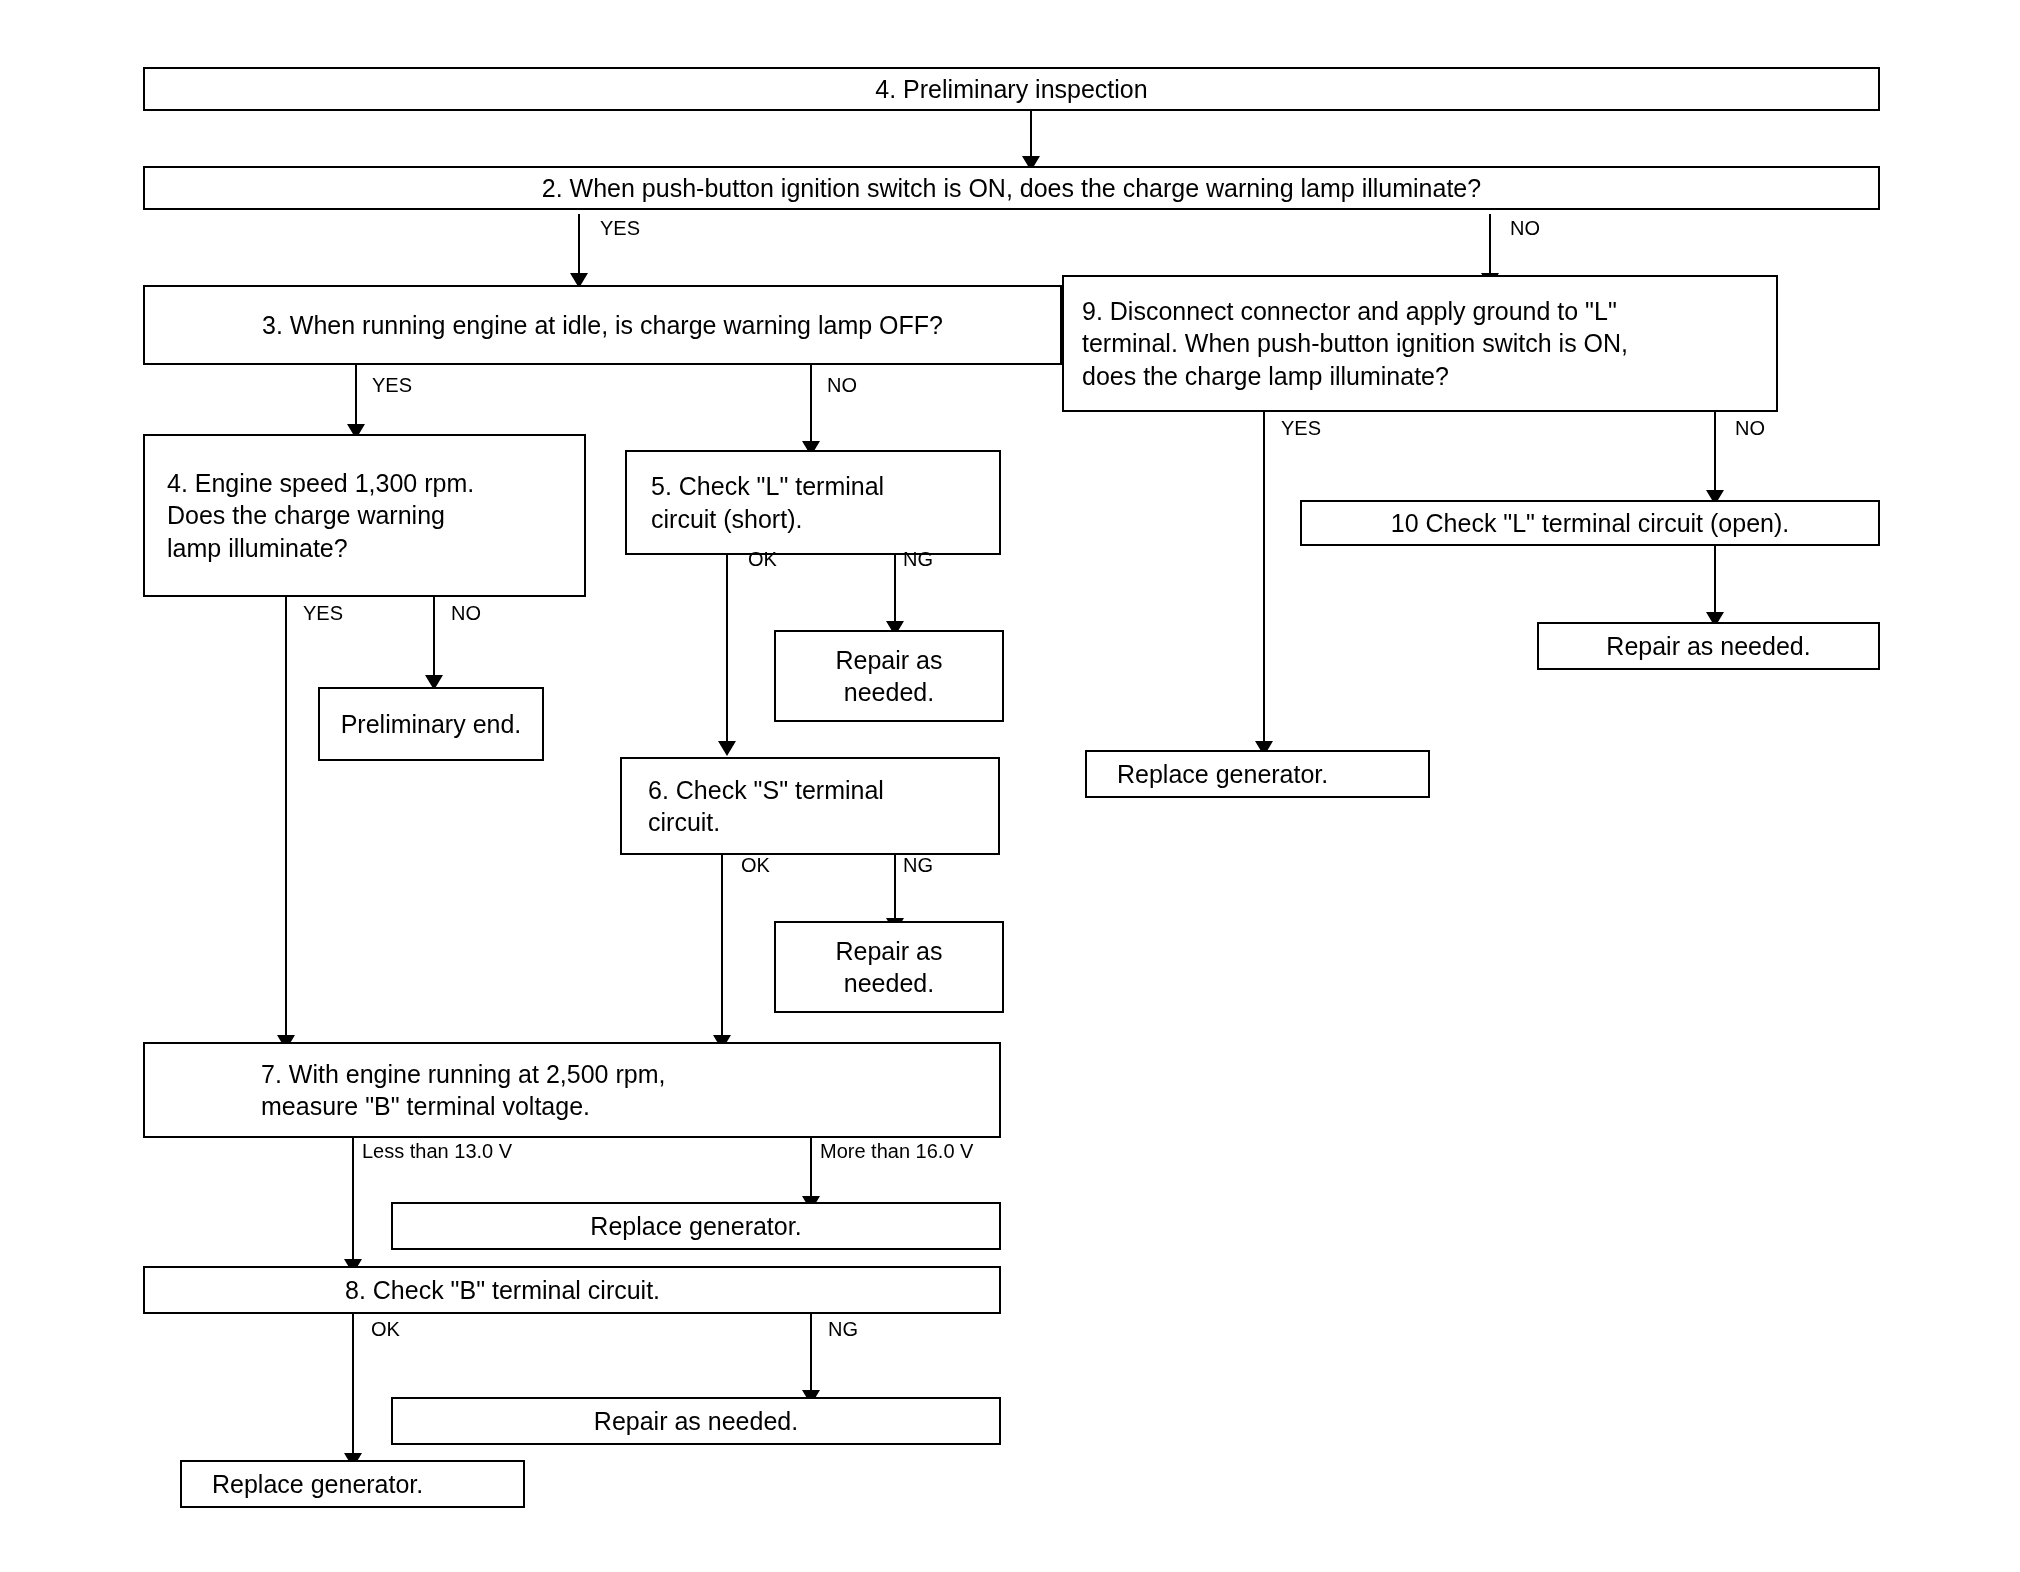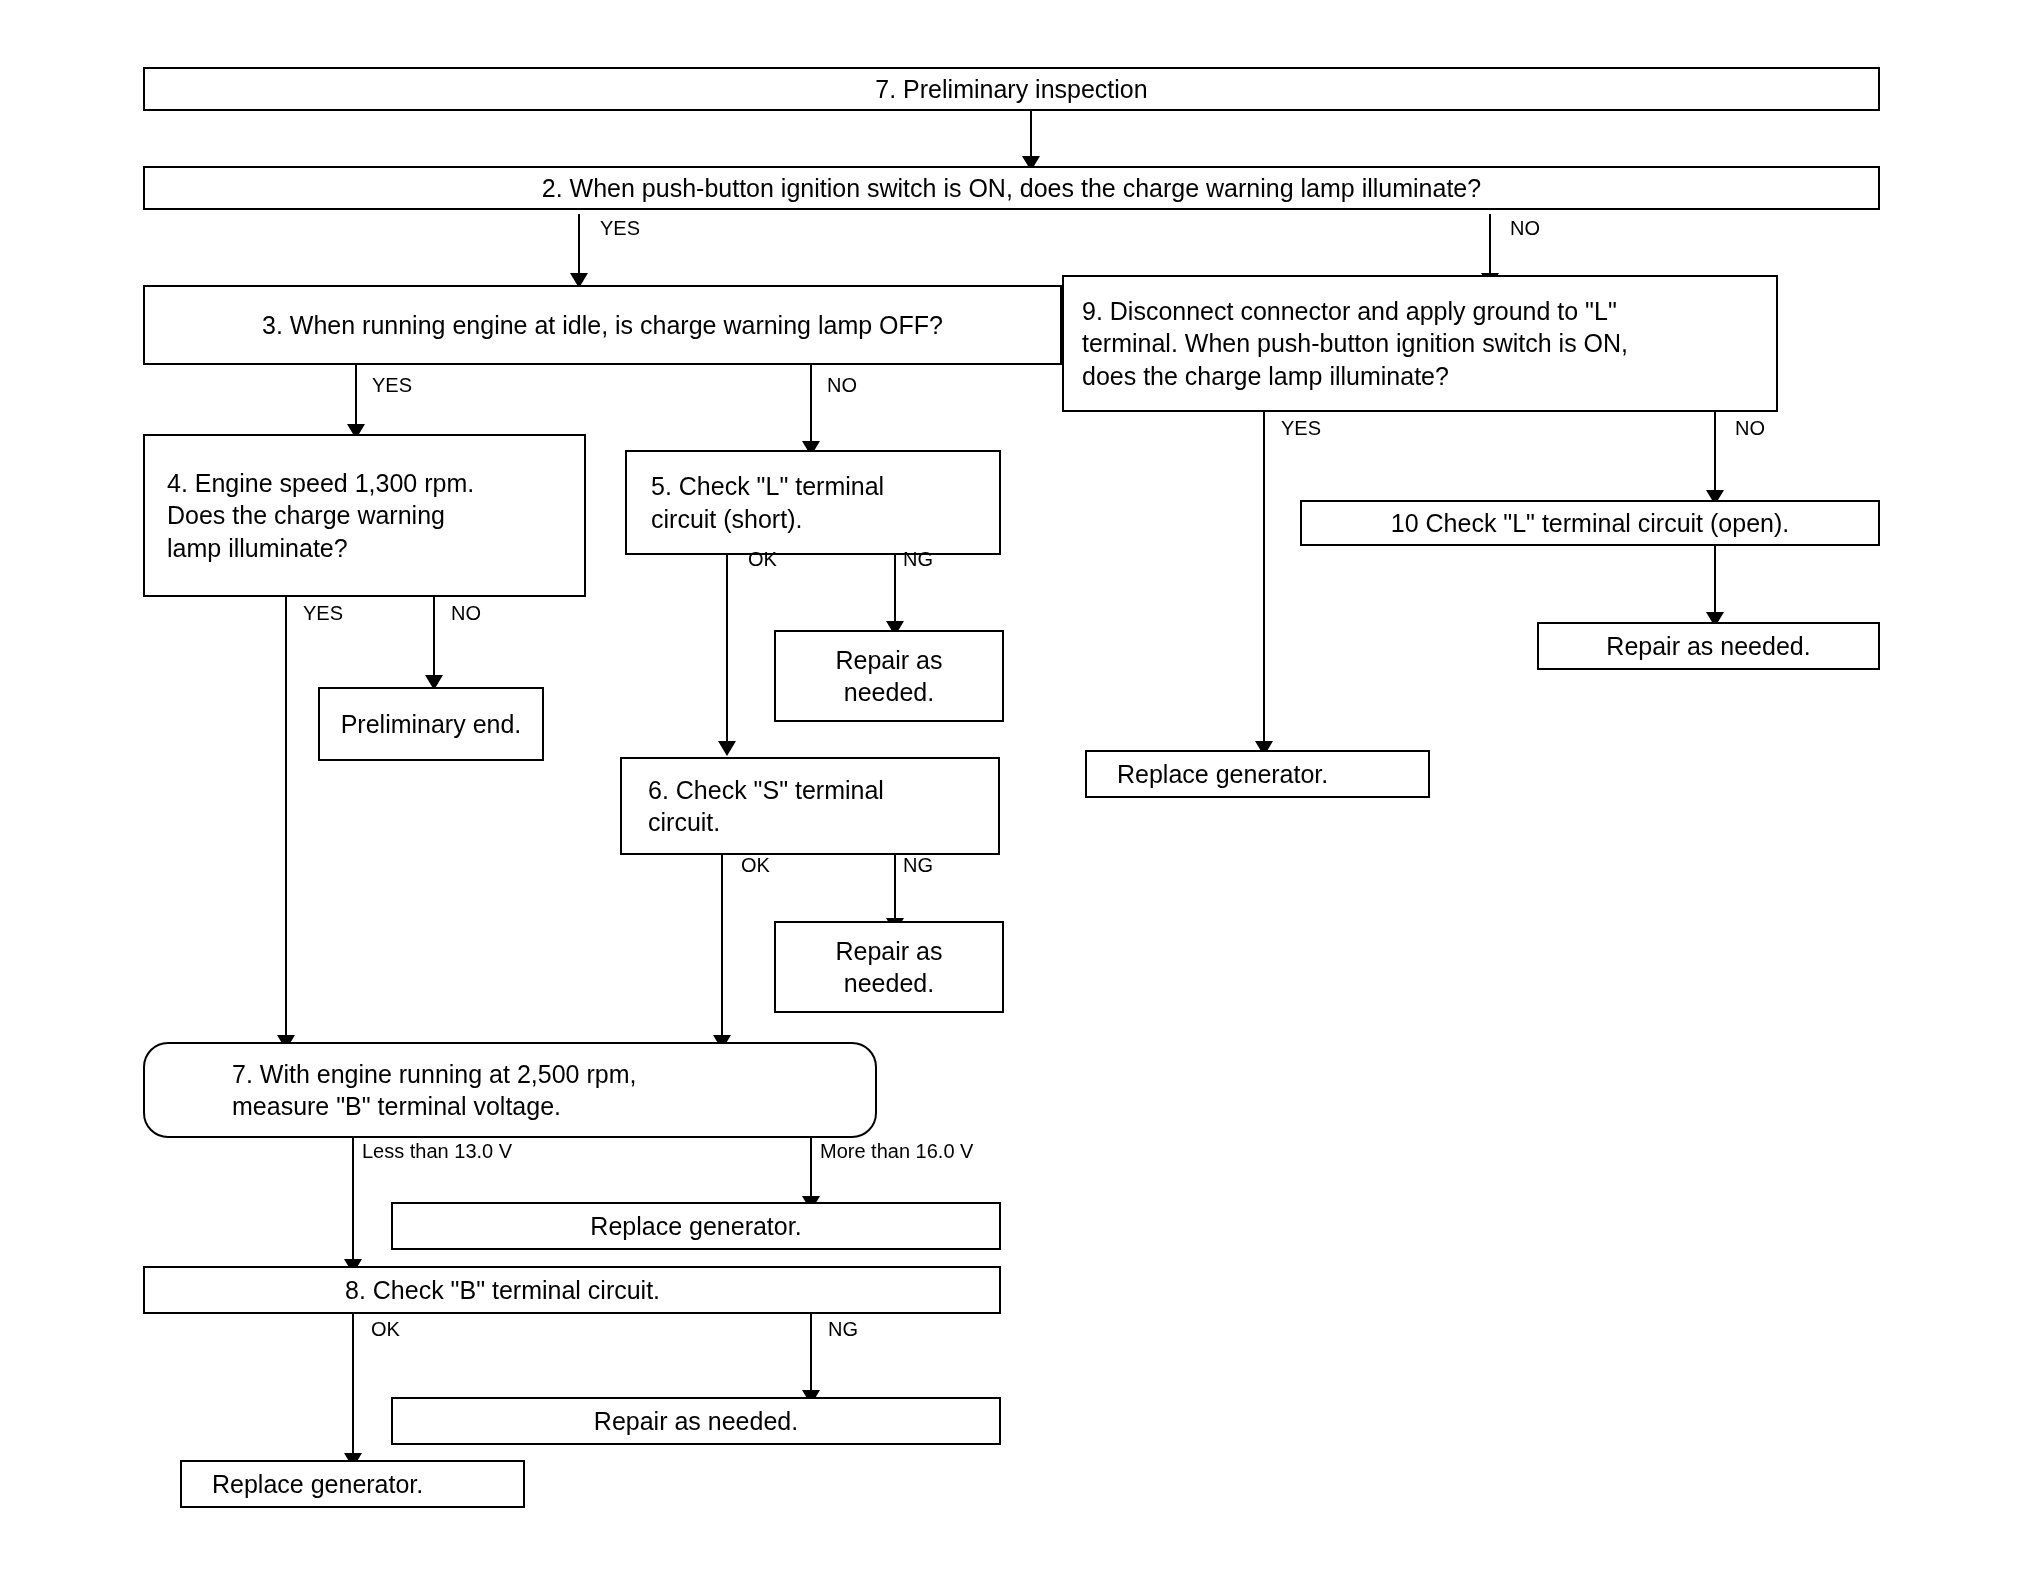--- a/index.html
+++ b/index.html
@@ -60,21 +60,21 @@
     border-right: 9px solid transparent;
     border-top: 15px solid #000000;
   }
 </style>
 </head>
 <body>
 
 <div id="canvas">
 
   <div class="box center" style="left:143px; top:67px; width:1737px; height:44px;">
-    <span class="txt">7. Preliminary inspection</span>
+    <span class="txt">4. Preliminary inspection</span>
   </div>
 
   <div class="vline" style="left:1030px; top:111px; height:52px;"></div>
   <div class="arrow" style="left:1022px; top:156px;"></div>
 
   <div class="box center" style="left:143px; top:166px; width:1737px; height:44px;">
     <span class="txt">2. When push-button ignition switch is ON, does the charge warning lamp illuminate?</span>
   </div>
 
   <div class="vline" style="left:578px; top:214px; height:66px;"></div>
@@ -173,21 +173,21 @@
 
   <div class="vline" style="left:894px; top:855px; height:70px;"></div>
   <div class="arrow" style="left:886px; top:918px;"></div>
   <div class="lbl" style="left:903px; top:854px;">NG</div>
 
   <div class="box center" style="left:774px; top:921px; width:230px; height:92px;">
     <span class="txt">Repair as
 needed.</span>
   </div>
 
-  <div class="box left" style="left:143px; top:1042px; width:734px; height:96px; padding-left:87px;border-radius:25px;">
+  <div class="box left" style="left:143px; top:1042px; width:858px; height:96px; padding-left:116px;">
     <span class="txt">7. With engine running at 2,500 rpm,
  measure "B" terminal voltage.</span>
   </div>
 
   <div class="vline" style="left:352px; top:1138px; height:128px;"></div>
   <div class="arrow" style="left:344px; top:1259px;"></div>
   <div class="lbl" style="left:362px; top:1140px;">Less than 13.0 V</div>
 
   <div class="vline" style="left:810px; top:1138px; height:66px;"></div>
   <div class="arrow" style="left:802px; top:1196px;"></div>

